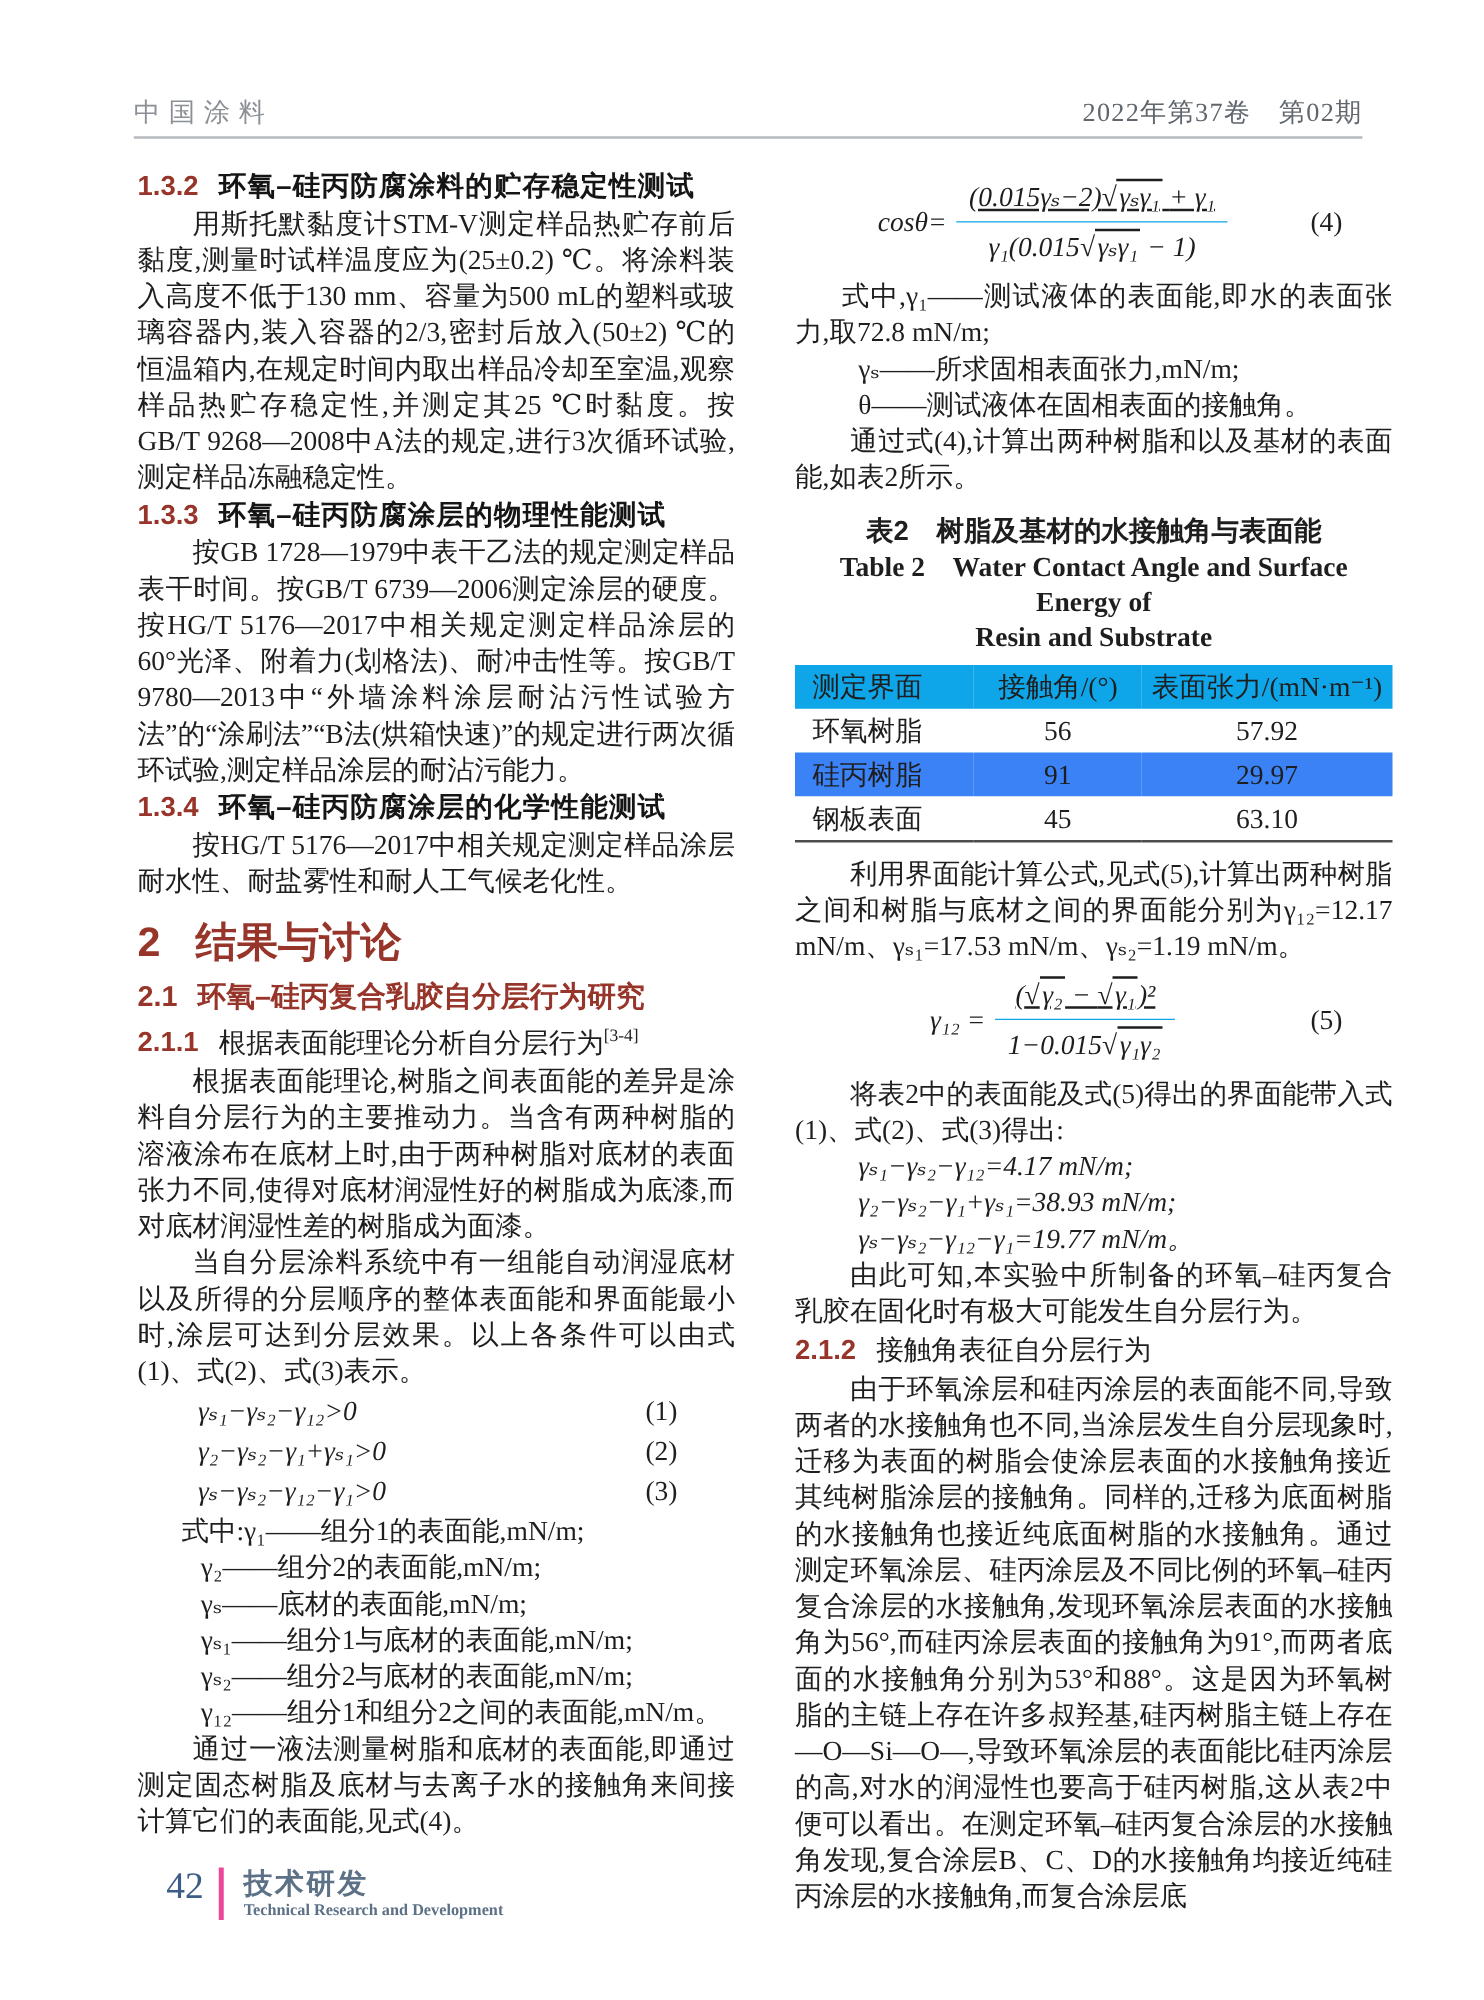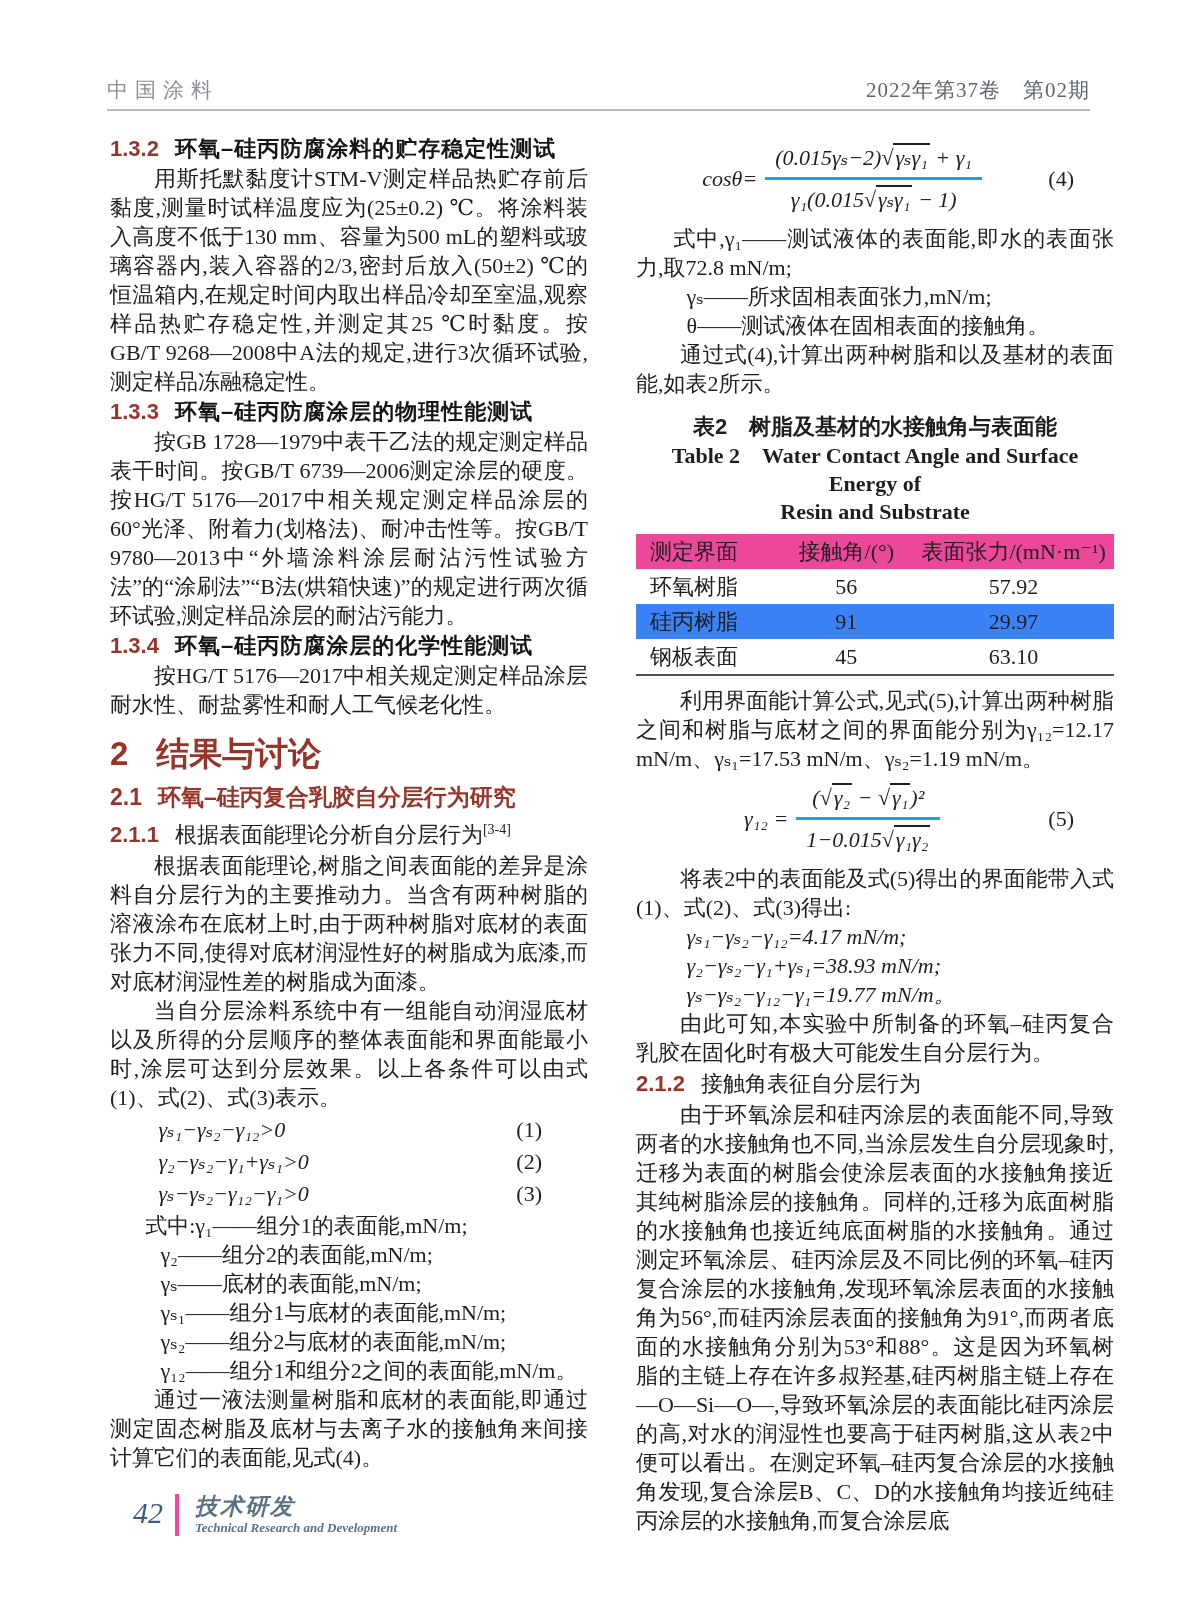--- a/index.html
+++ b/index.html
@@ -34,38 +34,38 @@
   .h3sub sup{font-size:14px;}
   
   .math{font-style:italic;}
   .eqrow{display:flex;padding-left:2.2em;margin:3px 0;}
   .eqrow .lbl{margin-left:auto;padding-right:46px;font-style:normal;}
   .defline{padding-left:2.3em;text-indent:0;margin:0;}
   .dispeq{display:flex;align-items:center;margin:10px 0;}
   .dispeq .body{margin:0 auto;display:flex;align-items:center;}
   .dispeq .lbl{padding-right:40px;}
   .frac{display:inline-block;text-align:center;vertical-align:middle;margin-left:8px;}
-  .frac .num{display:block;border-bottom:3px solid #0ea5e9;padding:0 10px 5px 10px;}
+  .frac .num{display:block;border-bottom:1px solid #0ea5e9;padding:0 10px 5px 10px;text-decoration:underline;}
   .frac .den{display:block;padding:5px 10px 0 10px;}
   .sqrt{white-space:nowrap;}
   .sqrt .rad{border-top:2px solid #1e1e1e;padding:0 2px;}
   
   .tblblock{margin:14px 0 10px 0;}
   .tbl-title-cn{font-family:"Liberation Sans","DejaVu Sans",sans-serif;font-weight:bold;
                 text-align:center;font-size:22px;line-height:30px;text-indent:0;}
   .tbl-title-en{font-weight:bold;text-align:center;font-size:22px;line-height:28px;text-indent:0;}
   table.t2{width:100%;border-collapse:collapse;margin-top:8px;border-bottom:2px solid #4d4d4d;
            font-size:22px;text-align:center;}
-  table.t2 th{background:#ec4899;font-weight:normal;padding:3px 4px;}
+  table.t2 th{background:#0ea5e9;font-weight:normal;padding:3px 4px;}
   table.t2 td{padding:3px 4px;}
   table.t2 th:first-child,table.t2 td:first-child{text-align:left;padding-left:14px;width:30%;}
   table.t2 th:nth-child(2),table.t2 td:nth-child(2){width:28%;}
   tr.altrow{background:#3b82f6;}
   
-  .footer{position:absolute;left:133px;top:1494px;display:flex;align-items:center;font-style:italic;}
+  .footer{position:absolute;left:133px;top:1494px;display:flex;align-items:flex-start;}
   .pageno{color:#3d5c86;font-size:30px;line-height:30px;margin-right:12px;padding-bottom:4px;}
   .fblock{border-left:4px solid #ec4899;padding-left:16px;}
   .f-cn{font-family:"Liberation Sans","DejaVu Sans",sans-serif;font-weight:bold;
         color:#5c7086;font-size:23px;line-height:25px;letter-spacing:2px;}
   .f-en{color:#5c7086;font-size:13px;font-weight:bold;line-height:17px;}
 </style>
 </head>
 <body>
 
 <div class="page-header">

